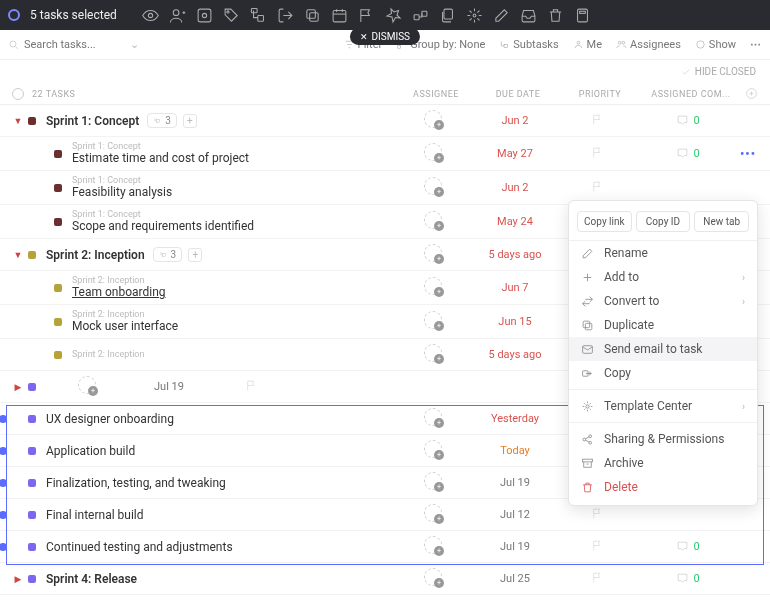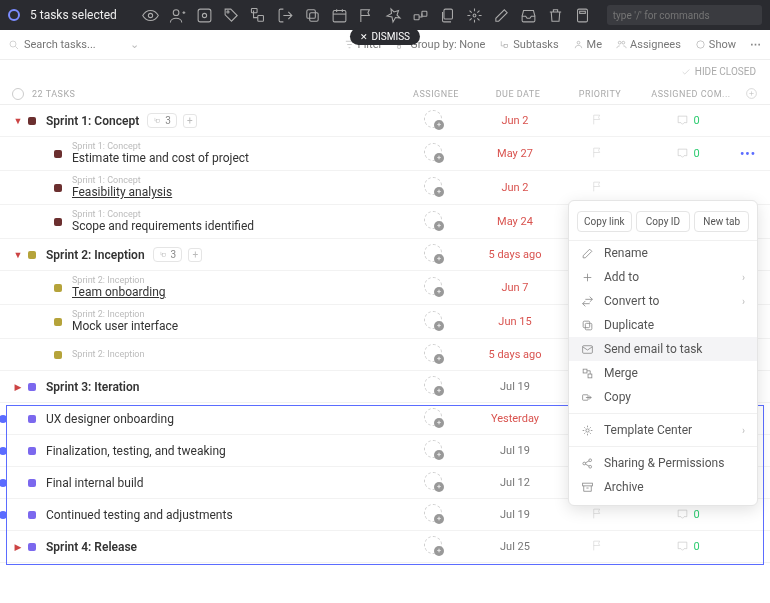--- a/index.html
+++ b/index.html
@@ -149,21 +149,20 @@
       <path d="M3 13h5l2 3h4l2-3h5v6a2 2 0 01-2 2H5a2 2 0 01-2-2v-6z"></path>
       <path d="M3 13l2-8h14l2 8"></path>
     </svg>
   <svg class="tb-icon" viewBox="0 0 24 24">
       <path d="M4 7h16M9 7V4h6v3M6 7l1 13h10l1-13"></path>
     </svg>
   <svg class="tb-icon" viewBox="0 0 24 24">
       <rect x="5" y="3" width="14" height="18" rx="2"></rect>
       <rect x="8" y="6" width="8" height="3"></rect>
     </svg>
-  <input class="cmd-input" placeholder="type '/' for commands" style="">
 </div>
 
 <div class="dismiss-pill">
   <span class="x">✕</span>
   <span>DISMISS</span>
 </div>
 
 <div class="ctrlbar">
   <div class="search">
     <svg viewBox="0 0 24 24" fill="none">
@@ -292,21 +291,21 @@
         <span>0</span>
       </div>
       <div class="row-dots">•••</div>
     </div>
     <div class="row" id="r2">
       <div class="expander"></div>
       <div style="width: 26px;"></div>
       <div class="dot" style="background: rgb(107, 47, 47);"></div>
       <div class="title-wrap">
         <div class="parent-label">Sprint 1: Concept</div>
-        <div style="display: flex;  text-decoration: underline;">
+        <div style="display: flex; ">
           <span class="task-title">Feasibility analysis</span>
         </div>
       </div>
       <div class="c assn"><span class="avatar"></span></div>
       <div class="c due red">Jun 2</div>
       <div class="c prio"><svg viewBox="0 0 24 24">
           <path d="M5 21V4h11l-2 4 2 4H5"></path>
         </svg></div>
       <div class="c wide comm"></div>
       <div class="row-dots"></div>
@@ -400,44 +399,56 @@
       <div class="c due red">5 days ago</div>
       <div class="c prio"><svg viewBox="0 0 24 24">
           <path d="M5 21V4h11l-2 4 2 4H5"></path>
         </svg></div>
       <div class="c wide comm"></div>
       <div class="row-dots"></div>
     </div>
     <div class="row group" id="r8">
       <div class="expander">▶</div>
       <div class="dot" style="background: rgb(123, 104, 238);"></div>
-      <div class="title-wrap">
-        <div style="display: flex; align-items: center;">
-          <span class="task-title">Sprint 3: Iteration</span>
-        </div>
-      </div>
       <div class="c assn"><span class="avatar"></span></div>
       <div class="c due gray">Jul 19</div>
       <div class="c prio"><svg viewBox="0 0 24 24">
           <path d="M5 21V4h11l-2 4 2 4H5"></path>
         </svg></div>
       <div class="c wide comm"></div>
       <div class="row-dots"></div>
     </div>
     <div class="row selected" id="r9">
       <div class="sel-ind"></div>
       <div class="expander"></div>
       <div class="dot" style="background: rgb(123, 104, 238);"></div>
       <div class="title-wrap">
         <div style="display: flex; align-items: center;">
           <span class="task-title">UX designer onboarding</span>
         </div>
       </div>
       <div class="c assn"><span class="avatar"></span></div>
       <div class="c due red">Yesterday</div>
+      <div class="c prio"><svg viewBox="0 0 24 24">
+          <path d="M5 21V4h11l-2 4 2 4H5"></path>
+        </svg></div>
+      <div class="c wide comm"></div>
+      <div class="row-dots"></div>
+    </div>
+    <div class="row selected" id="r10">
+      <div class="sel-ind"></div>
+      <div class="expander"></div>
+      <div class="dot" style="background: rgb(123, 104, 238);"></div>
+      <div class="title-wrap">
+        <div style="display: flex; align-items: center;">
+          <span class="task-title">Application build</span>
+        </div>
+      </div>
+      <div class="c assn"><span class="avatar"></span></div>
+      <div class="c due orange">Today</div>
       <div class="c prio"><svg viewBox="0 0 24 24">
           <path d="M5 21V4h11l-2 4 2 4H5"></path>
         </svg></div>
       <div class="c wide comm"></div>
       <div class="row-dots"></div>
     </div>
     <div class="row selected" id="r11">
       <div class="sel-ind"></div>
       <div class="expander"></div>
       <div class="dot" style="background: rgb(123, 104, 238);"></div>
@@ -556,28 +567,20 @@
       </div>
       <div class="item hl">
         <svg viewBox="0 0 24 24">
           <rect x="3" y="5" width="18" height="14" rx="2"></rect>
           <polyline points="3 7 12 13 21 7"></polyline>
         </svg>
         <span>Send email to task</span>
       </div>
       <div class="item">
         <svg viewBox="0 0 24 24">
-          <rect x="4" y="4" width="7" height="7"></rect>
-          <rect x="13" y="13" width="7" height="7"></rect>
-          <path d="M11 7h6v6"></path>
-        </svg>
-        <span>Merge</span>
-      </div>
-      <div class="item">
-        <svg viewBox="0 0 24 24">
           <rect x="3" y="7" width="10" height="10" rx="1"></rect>
           <polyline points="15 9 19 12 15 15"></polyline>
           <line x1="19" y1="12" x2="9" y2="12"></line>
         </svg>
         <span>Copy</span>
       </div>
       <div class="sep"></div>
       <div class="item">
         <svg viewBox="0 0 24 24">
           <circle cx="12" cy="12" r="3"></circle>
@@ -598,16 +601,22 @@
         <span>Sharing &amp; Permissions</span>
       </div>
       <div class="item">
         <svg viewBox="0 0 24 24">
           <rect x="3" y="4" width="18" height="5"></rect>
           <path d="M5 9v10h14V9"></path>
           <line x1="10" y1="13" x2="14" y2="13"></line>
         </svg>
         <span>Archive</span>
       </div>
+      <div class="item danger">
+        <svg viewBox="0 0 24 24">
+          <path d="M4 7h16M9 7V4h6v3M6 7l1 13h10l1-13"></path>
+        </svg>
+        <span>Delete</span>
+      </div>
     </div>
 </div>
 
 <div class="selection-box" style="top: 405px; height: 160px;"></div>
 
 </body></html>

